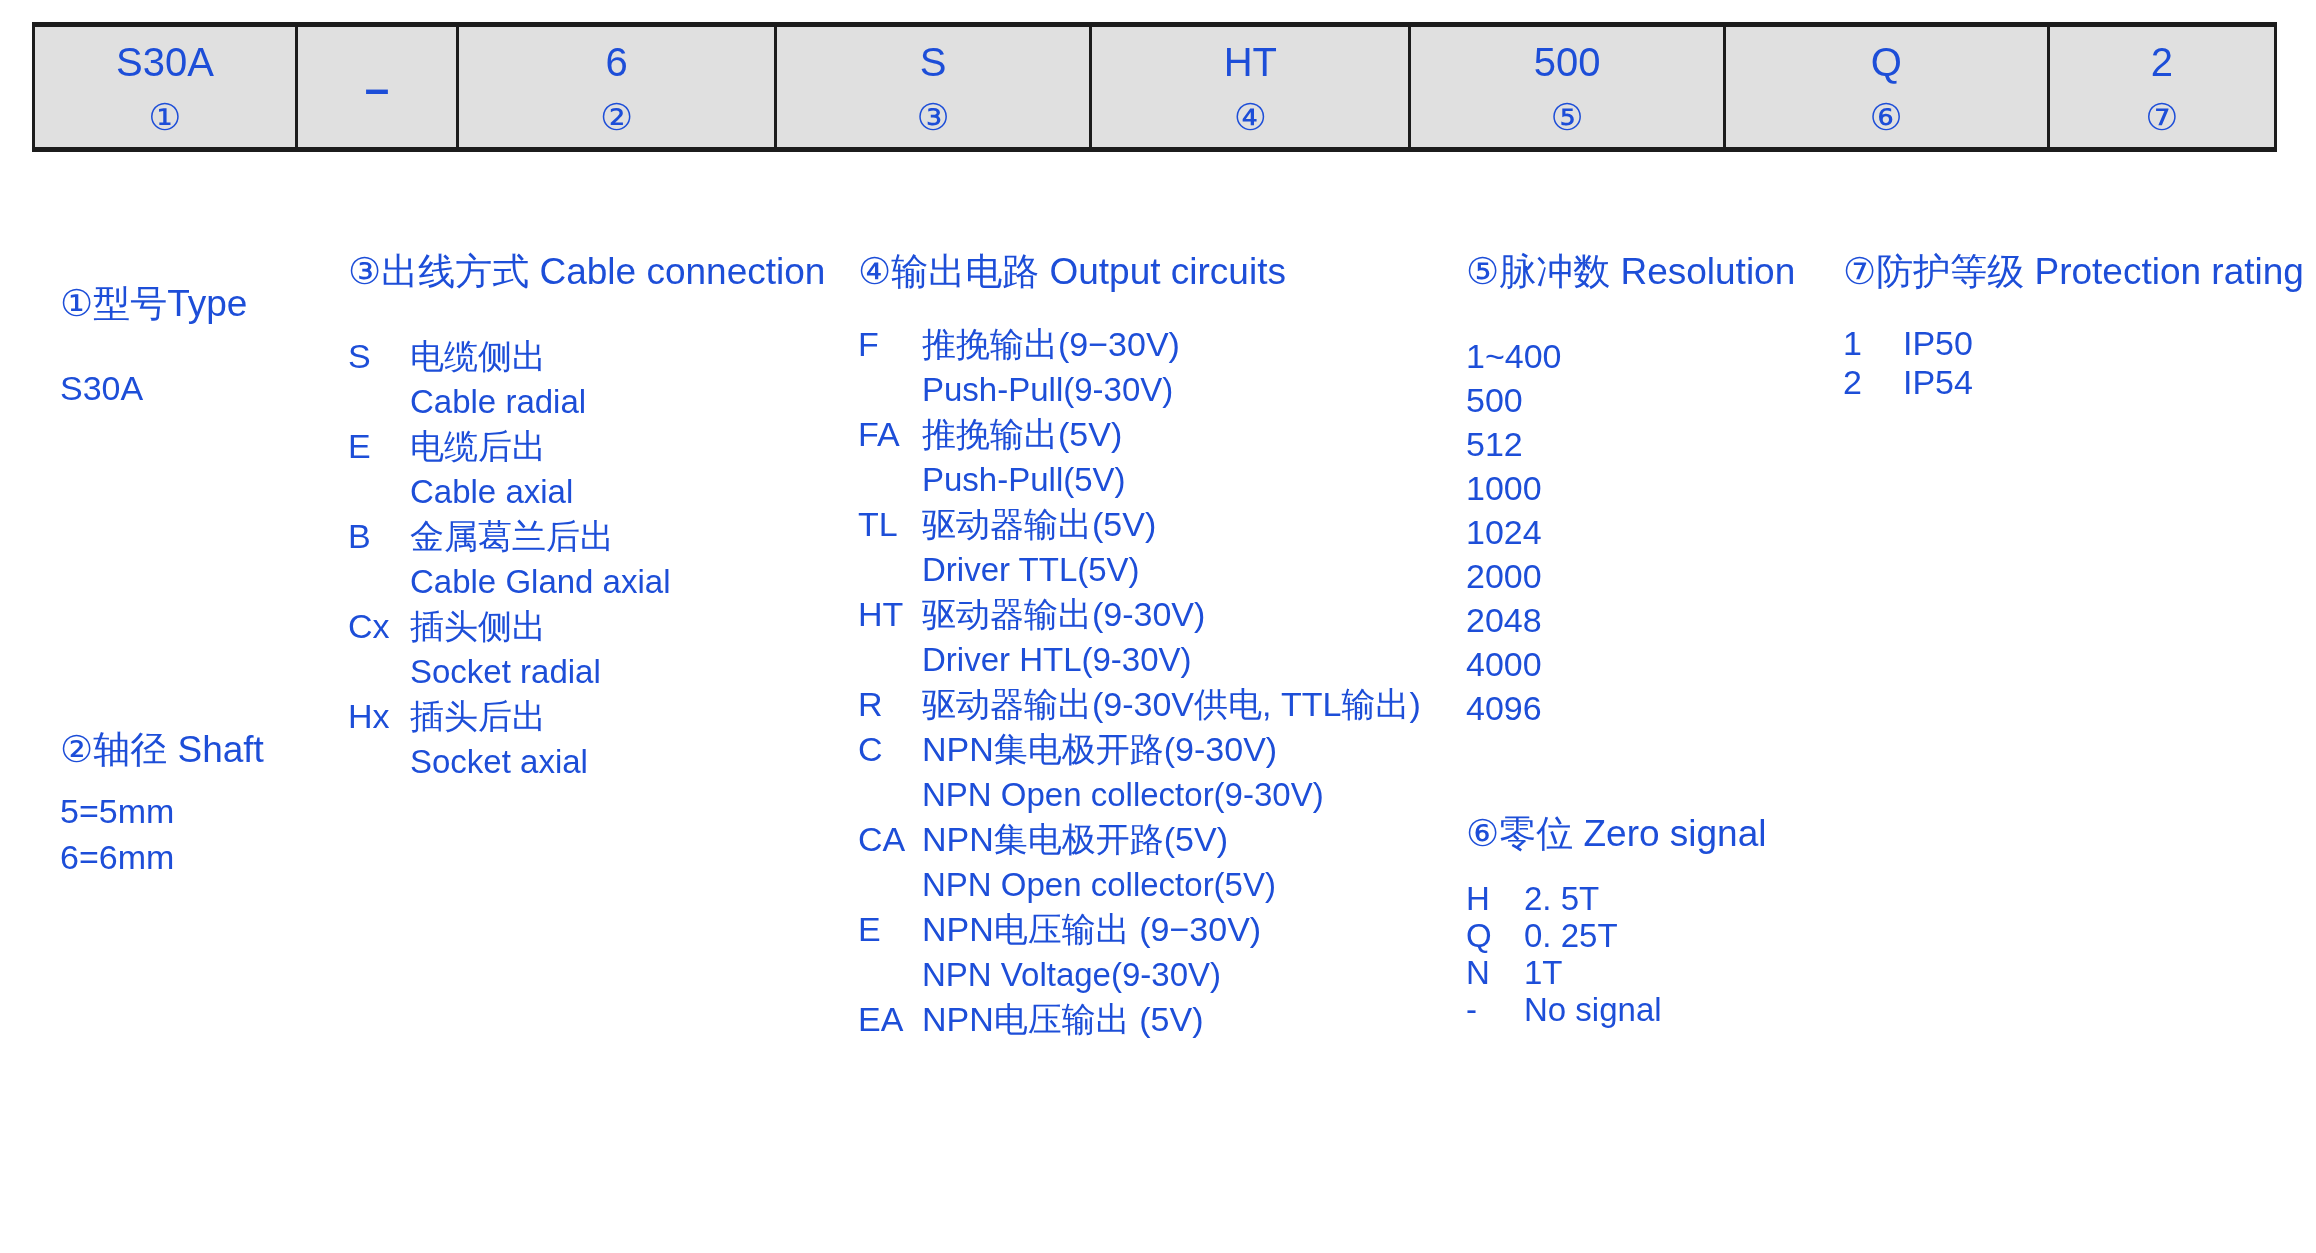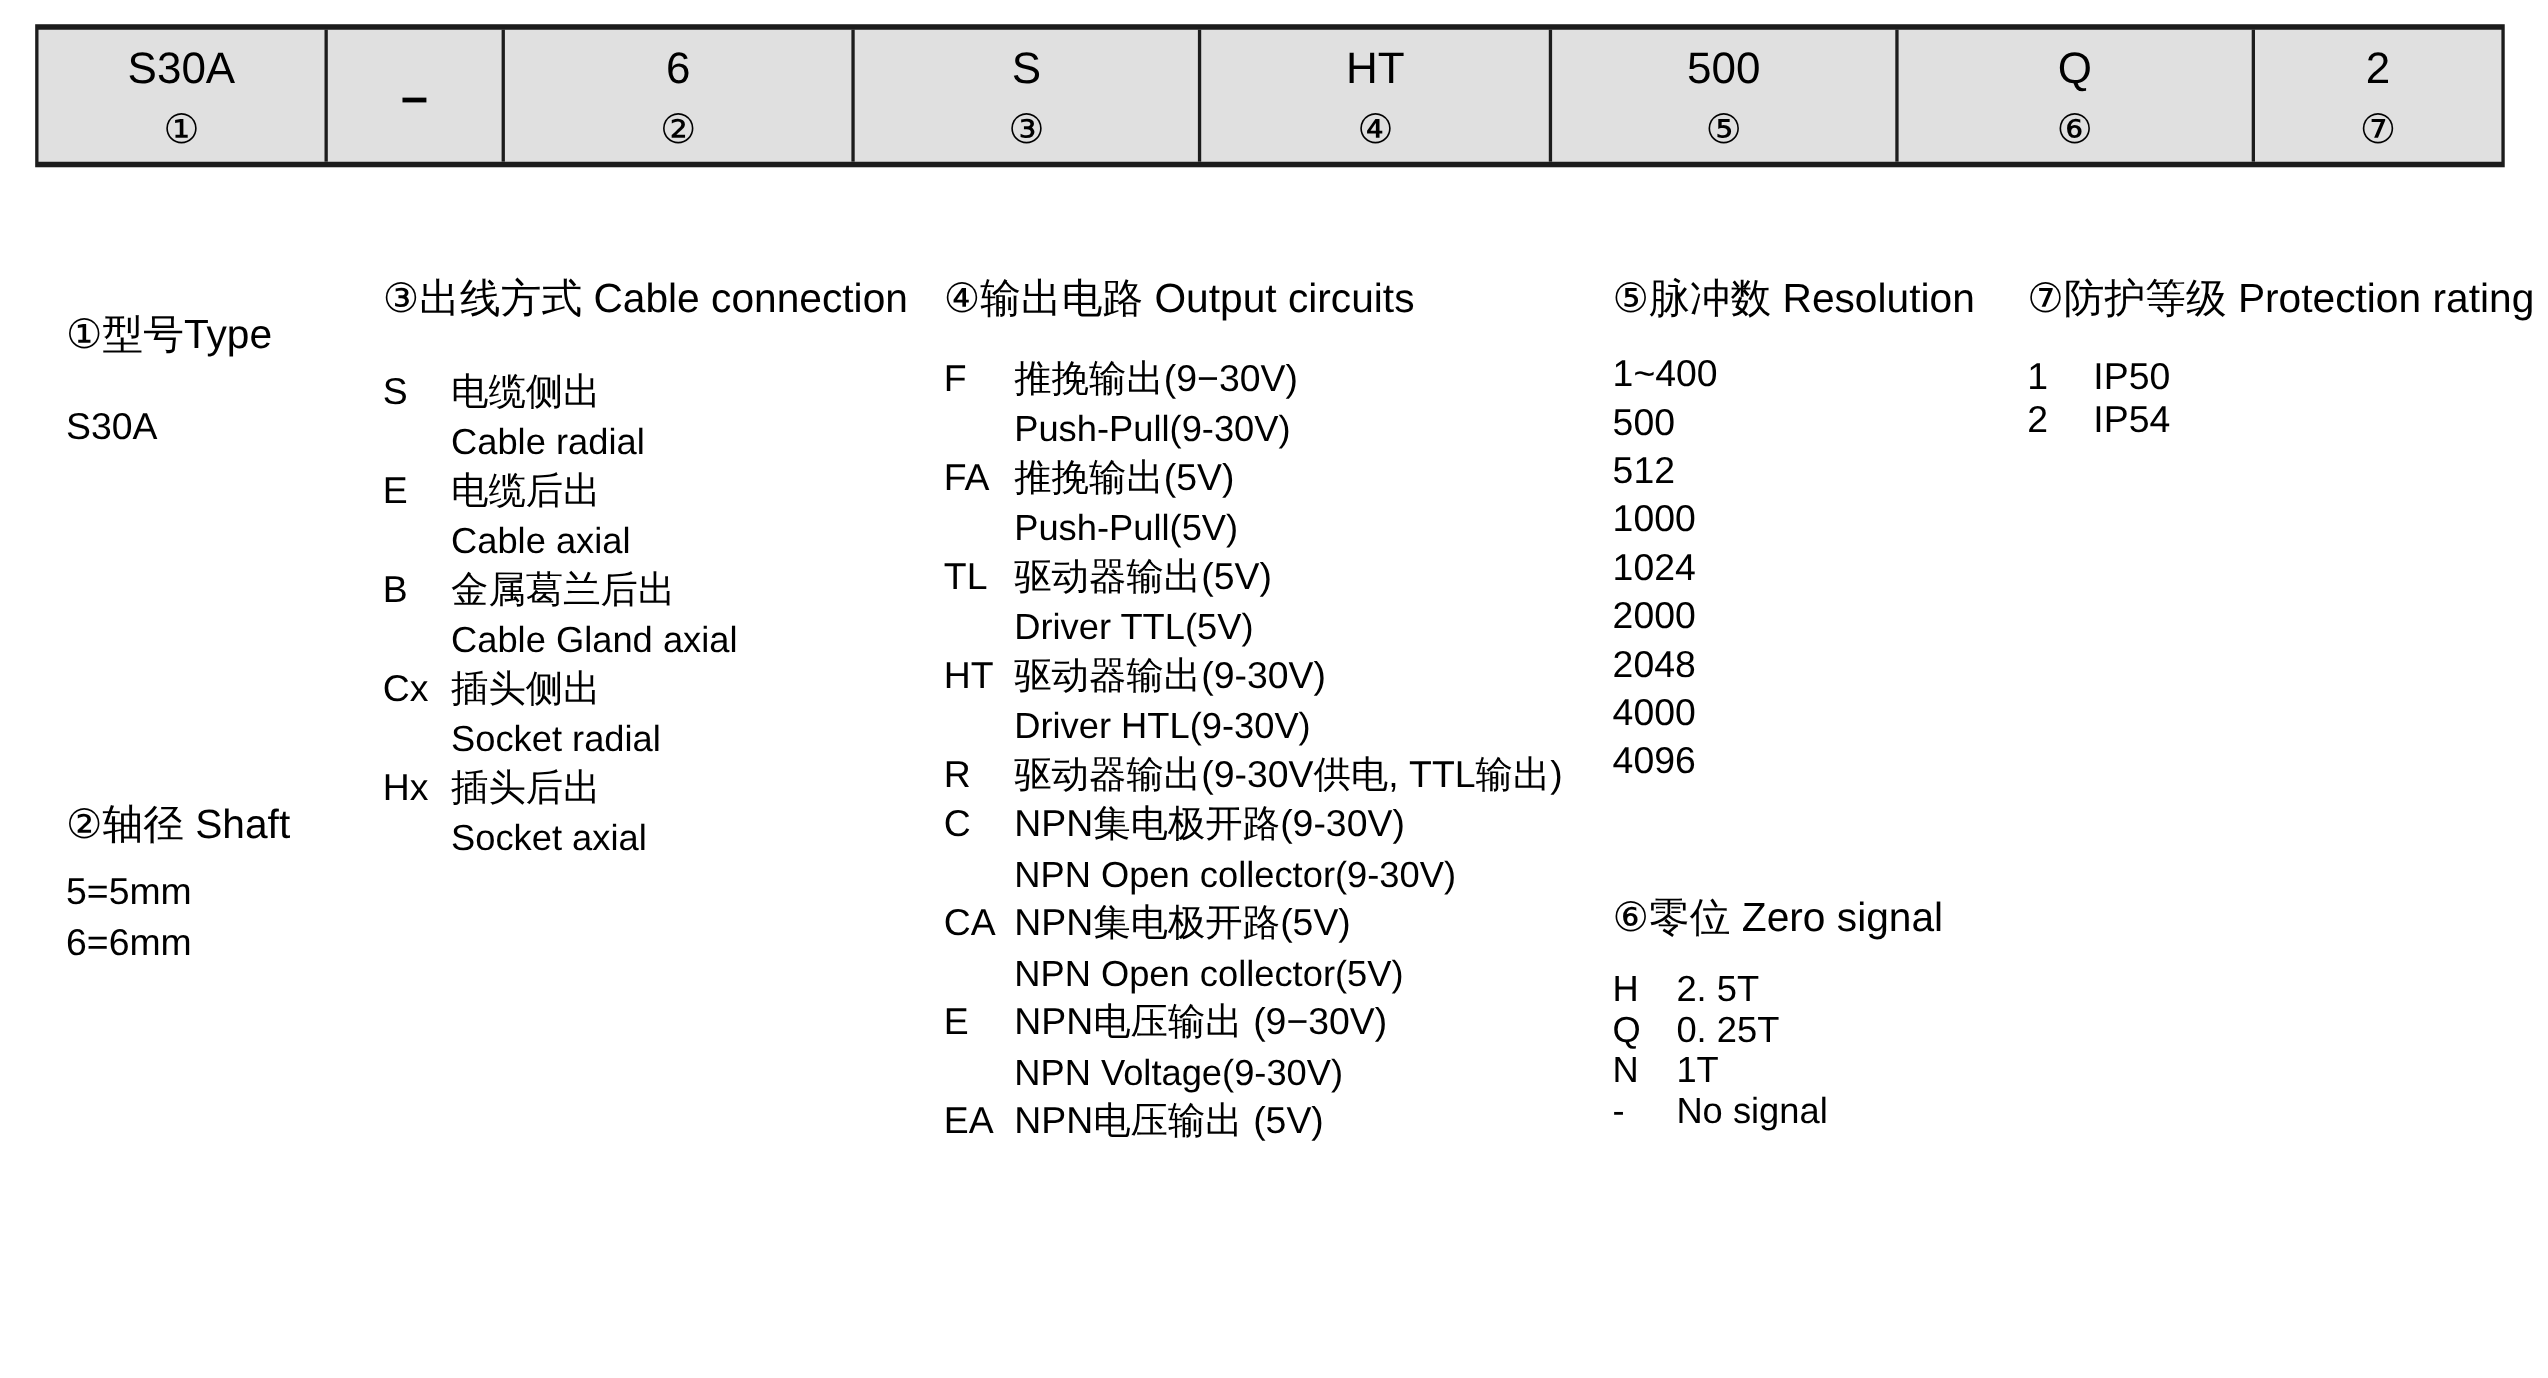--- a/index.html
+++ b/index.html
@@ -1,21 +1,21 @@
 <!DOCTYPE html>
 <html><head>
 <meta charset="utf-8">
 <style>
   html,body{margin:0;padding:0;background:#ffffff;}
   .page{
     position:relative;
     width:2316px;
     height:1253px;
     background:#ffffff;
-    color:#000000;
+    color:#1d4ed8;
     font-family:"Liberation Sans","DejaVu Sans",sans-serif;
     overflow:hidden;
   }
 
   
   .code-table{
     position:absolute;
     left:32px; top:22px;
     width:2245px; height:130px;
     box-sizing:border-box;
@@ -63,21 +63,21 @@
   #sec-cable .pair-list{margin-top:40px;}
   #sec-cable .pair{grid-template-columns:62px 1fr;}
 
   
   #sec-output{left:858px;top:250px;}
   #sec-output .pair-list{margin-top:28px;}
   #sec-output .pair{grid-template-columns:64px 1fr;}
 
   
   #sec-resolution{left:1466px;top:250px;}
-  #sec-resolution .res-list{margin-top:24px;}
+  #sec-resolution .res-list{margin-top:40px;}
   #sec-resolution .plain-item{line-height:44px;}
   #sec-zero{left:1466px;top:812px;}
   #sec-zero .zero-list{margin-top:24px;}
   #sec-zero .pair{grid-template-columns:58px 1fr;}
   #sec-zero .pair .code,#sec-zero .pair .zh{font-size:33px;line-height:37px;}
 
   
   #sec-protection{left:1843px;top:250px;}
   #sec-protection .prot-list{margin-top:30px;}
   #sec-protection .pair{grid-template-columns:60px 1fr;}

